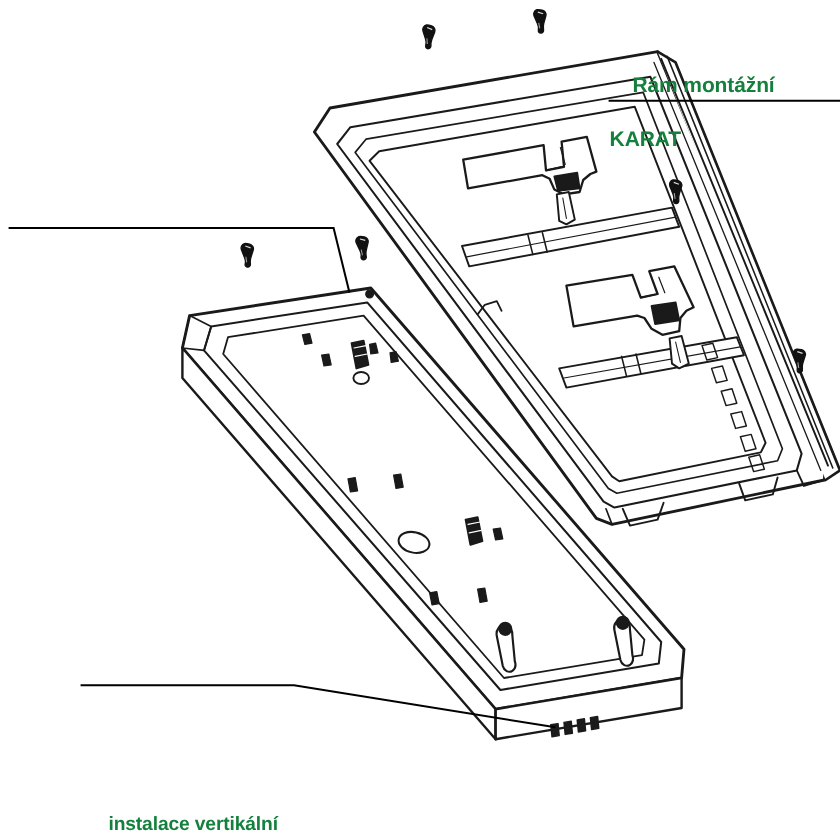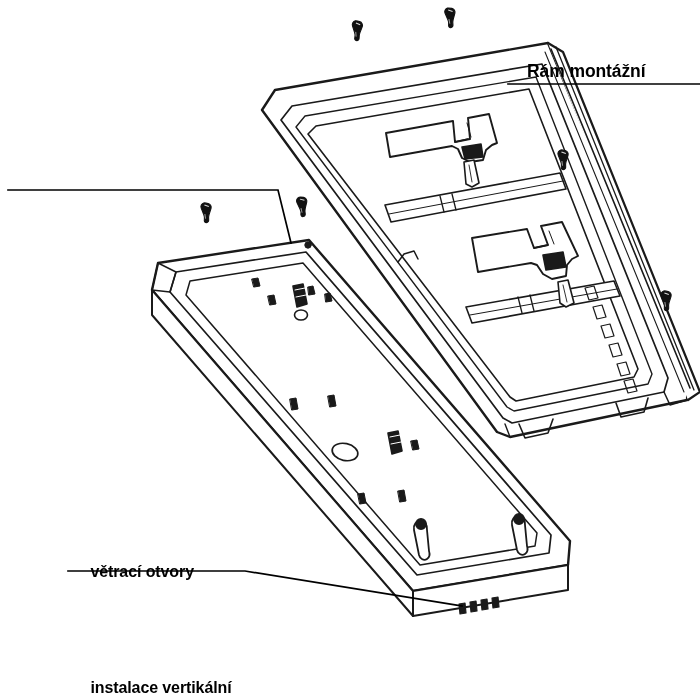--- a/index.html
+++ b/index.html
@@ -26,21 +26,21 @@
     left: 0;
     top: 0;
     width: 700px;
     height: 700px;
     display: block;
   }
   .annotation {
     position: absolute;
     font-family: "Liberation Sans", sans-serif;
     font-weight: bold;
-    color: #000000;
+    color: #15803d;
     white-space: pre;
     line-height: 1.28;
     letter-spacing: -0.1px;
   }
   #label-frame {
     left: 508px;
     top: 38px;
     font-size: 17.5px;
   }
   #label-box {
@@ -231,26 +231,24 @@
 
     <g stroke="#000000" fill="none" stroke-width="1.7" stroke-linecap="square">
       <path d="M 508 84 L 700 84"></path>
       <path d="M 8 190 L 278 190 L 291 243"></path>
       <path d="M 68 571 L 245 571 L 462 606"></path>
     </g>
   </svg>
 
   <div class="annotation" id="label-frame">
     <span>Rám montážní</span>
+    <span class="lbl-line2">KARAT</span>
   </div>
 
   <div class="annotation" id="label-box">
   </div>
 
-  <div class="annotation" id="label-vents">
-    <span>větrací otvory</span>
-  </div>
 
   <div class="annotation" id="label-install">
     <span>instalace vertikální</span>
   </div>
 
 </div>
 
 </body></html>

